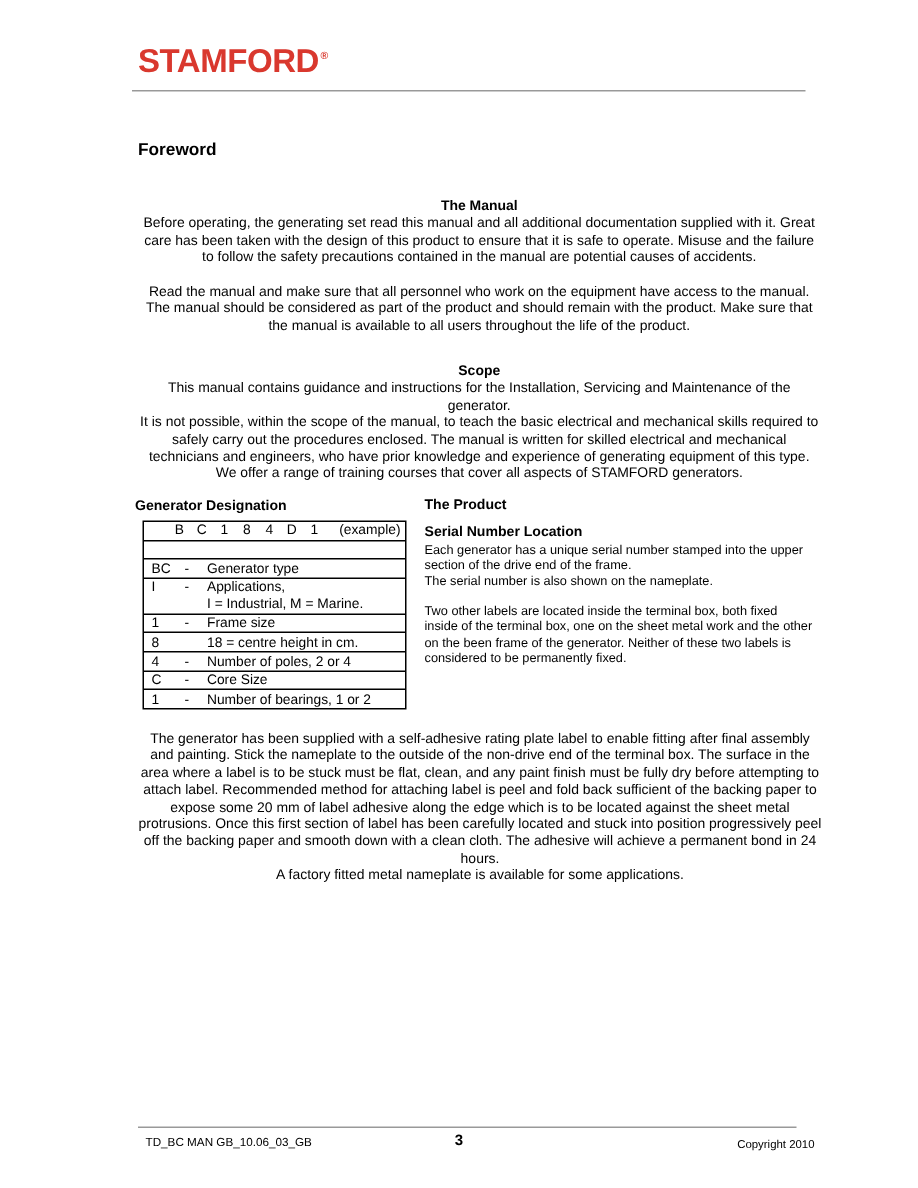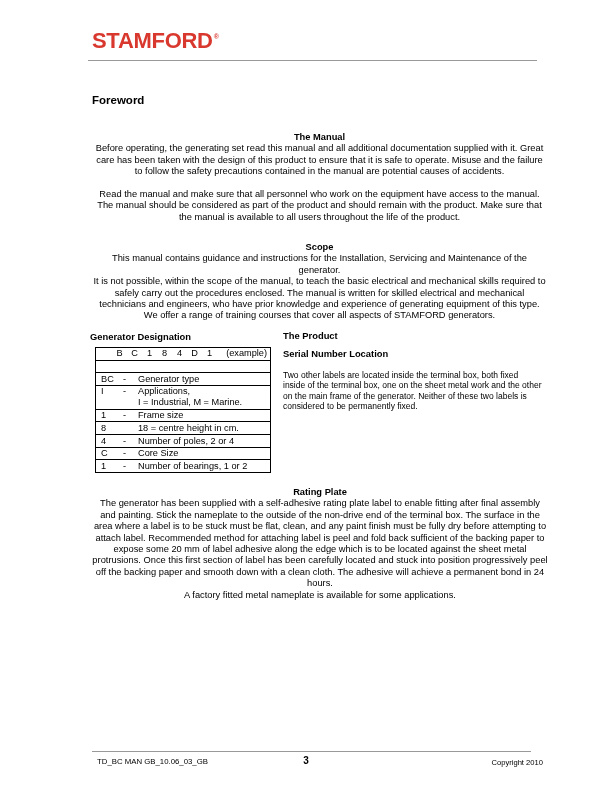--- a/index.html
+++ b/index.html
@@ -146,25 +146,26 @@
         </div><div class="gd-row">
           <span class="gd-code">1</span>
           <span class="gd-dash">-</span>
           <span class="gd-desc">Number of bearings, 1 or 2</span>
         </div></div>
   </div>
 
   <div id="col-right">
     <p class="h-sub9">The Product</p>
     <p class="h-sub9 mt">Serial Number Location</p>
-    <p class="pgap">Two other labels are located inside the terminal box, both fixed inside of the terminal box, one on the sheet metal work and the other on the main frame of the generator. Neither of these two labels is considered to be permanently fixed.</p>
+    <p>Each generator has a unique serial number stamped into the upper section of the drive end of the frame.
+The serial number is also shown on the nameplate.</p>
+    <p class="pgap">Two other labels are located inside the terminal box, both fixed inside of the terminal box, one on the sheet metal work and the other on the been frame of the generator. Neither of these two labels is considered to be permanently fixed.</p>
   </div>
 
   <div class="body-block" id="sec-rating">
-    <p class="h-sub">Rating Plate</p>
     <p>The generator has been supplied with a self-adhesive rating plate label to enable fitting after final assembly and painting. Stick the nameplate to the outside of the non-drive end of the terminal box. The surface in the area where a label is to be stuck must be flat, clean, and any paint finish must be fully dry before attempting to attach label. Recommended method for attaching label is peel and fold back sufficient of the backing paper to expose some 20 mm of label adhesive along the edge which is to be located against the sheet metal protrusions. Once this first section of label has been carefully located and stuck into position progressively peel off the backing paper and smooth down with a clean cloth. The adhesive will achieve a permanent bond in 24 hours.
 A factory fitted metal nameplate is available for some applications.</p>
   </div>
 
   <div class="rule rule-bottom"></div>
   <div class="footer-doc">TD_BC MAN GB_10.06_03_GB</div>
   <div class="footer-page">3</div>
   <div class="footer-copy">Copyright 2010</div>
 
 </div>

